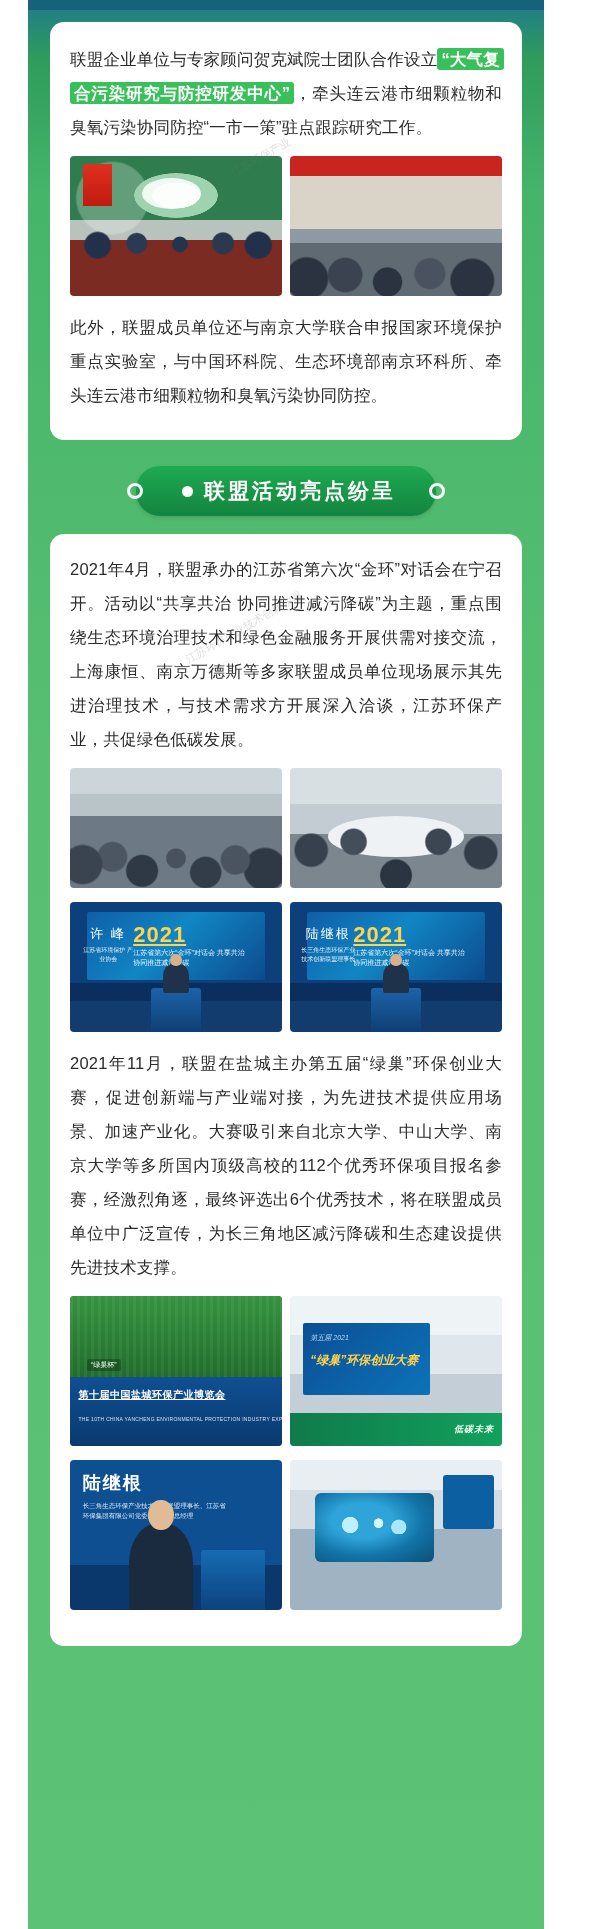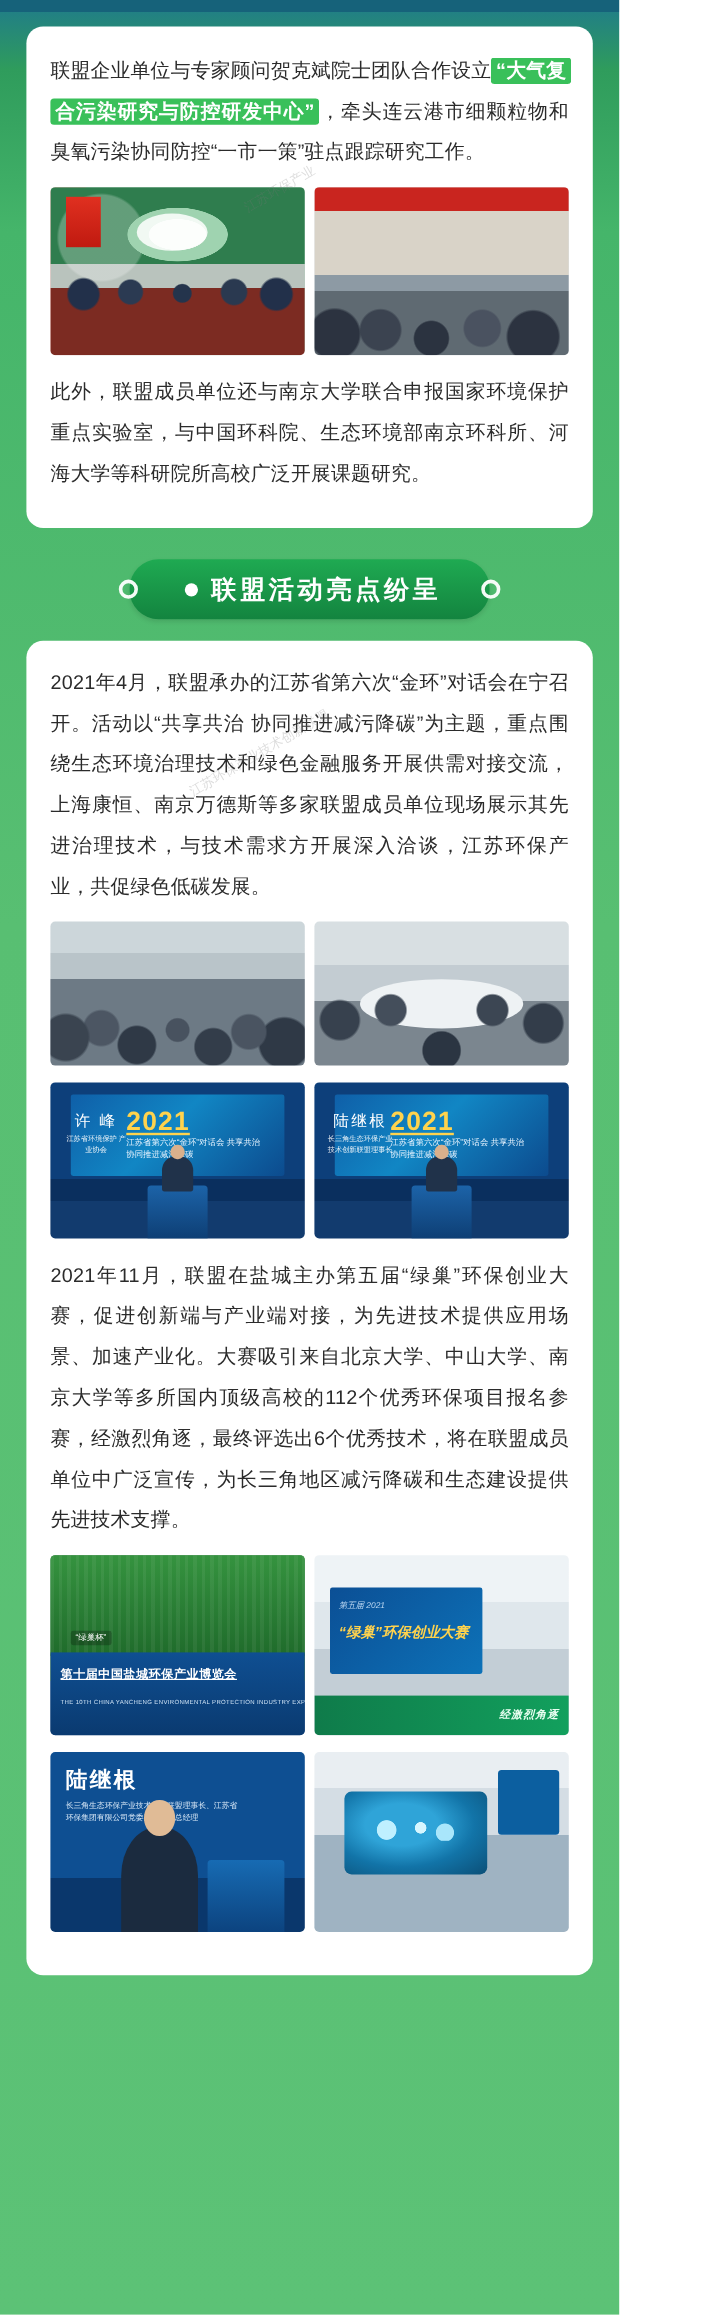--- a/index.html
+++ b/index.html
@@ -12,20 +12,21 @@
     font-family: "Liberation Sans", sans-serif;
     -webkit-font-smoothing: antialiased;
   }
   .page {
     position: relative;
     width: 516px;
     min-height: 1929px;
     background: #2f9c5c;
     background: linear-gradient(180deg, #1f7a8c 0%, #2f9c5c 3%, #45b56a 10%, #58bf72 40%, #5cc276 100%);
     overflow: hidden;
+    margin-left: 28px;
   }
   .topbar {
     height: 10px;
     background: #16627a;
   }
   .card {
     background: #ffffff;
     border-radius: 14px;
     margin: 0 22px 18px 22px;
     padding: 18px 20px 22px 20px;
@@ -428,21 +429,21 @@
     </p>
 
     <div class="photo-row">
       <div class="photo h140 ph-signing">
         <span style="position:absolute;left:6%;top:6%;width:14%;height:30%;background:linear-gradient(180deg,#e03020,#c01a10);"></span>
         <span style="position:absolute;left:34%;top:16%;width:28%;height:22%;border-radius:50%;background:#ffffff;opacity:.85;"></span>
       </div>
       <div class="photo h140 ph-meeting"></div>
     </div>
 
-    <p class="para">此外，联盟成员单位还与南京大学联合申报国家环境保护重点实验室，与中国环科院、生态环境部南京环科所、河海大学等科研院所高校广泛开展课题研究。</p>
+    <p class="para">此外，联盟成员单位还与南京大学联合申报国家环境保护重点实验室，与中国环科院、生态环境部南京环科所、牵头连云港市细颗粒物和臭氧污染协同防控。</p>
   </div>
 
   <div class="section-head">
     <div class="pill">
       <span class="dot"></span>
       <span>联盟活动亮点纷呈</span>
     </div>
   </div>
 
   <div class="card section">
@@ -493,21 +494,21 @@
         <div class="banner">
           <div class="t1">第十届中国盐城环保产业博览会</div>
           <div class="t2">THE 10TH CHINA YANCHENG ENVIRONMENTAL PROTECTION INDUSTRY EXPO</div>
         </div>
       </div>
       <div class="photo h150 ph-booth">
         <div class="blue">
           <div class="l1">第五届 2021</div>
           <div class="l2">“绿巢”环保创业大赛</div>
         </div>
-        <div class="green-strip">经激烈角逐</div>
+        <div class="green-strip">低碳未来</div>
       </div>
     </div>
 
     <div class="photo-row">
       <div class="photo h150 ph-podium2">
         <div class="hdr">陆继根</div>
         <div class="sub">长三角生态环保产业技术创新联盟理事长、江苏省环保集团有限公司党委副书记、总经理</div>
         <div class="man"></div>
         <div class="stand"></div>
       </div>

